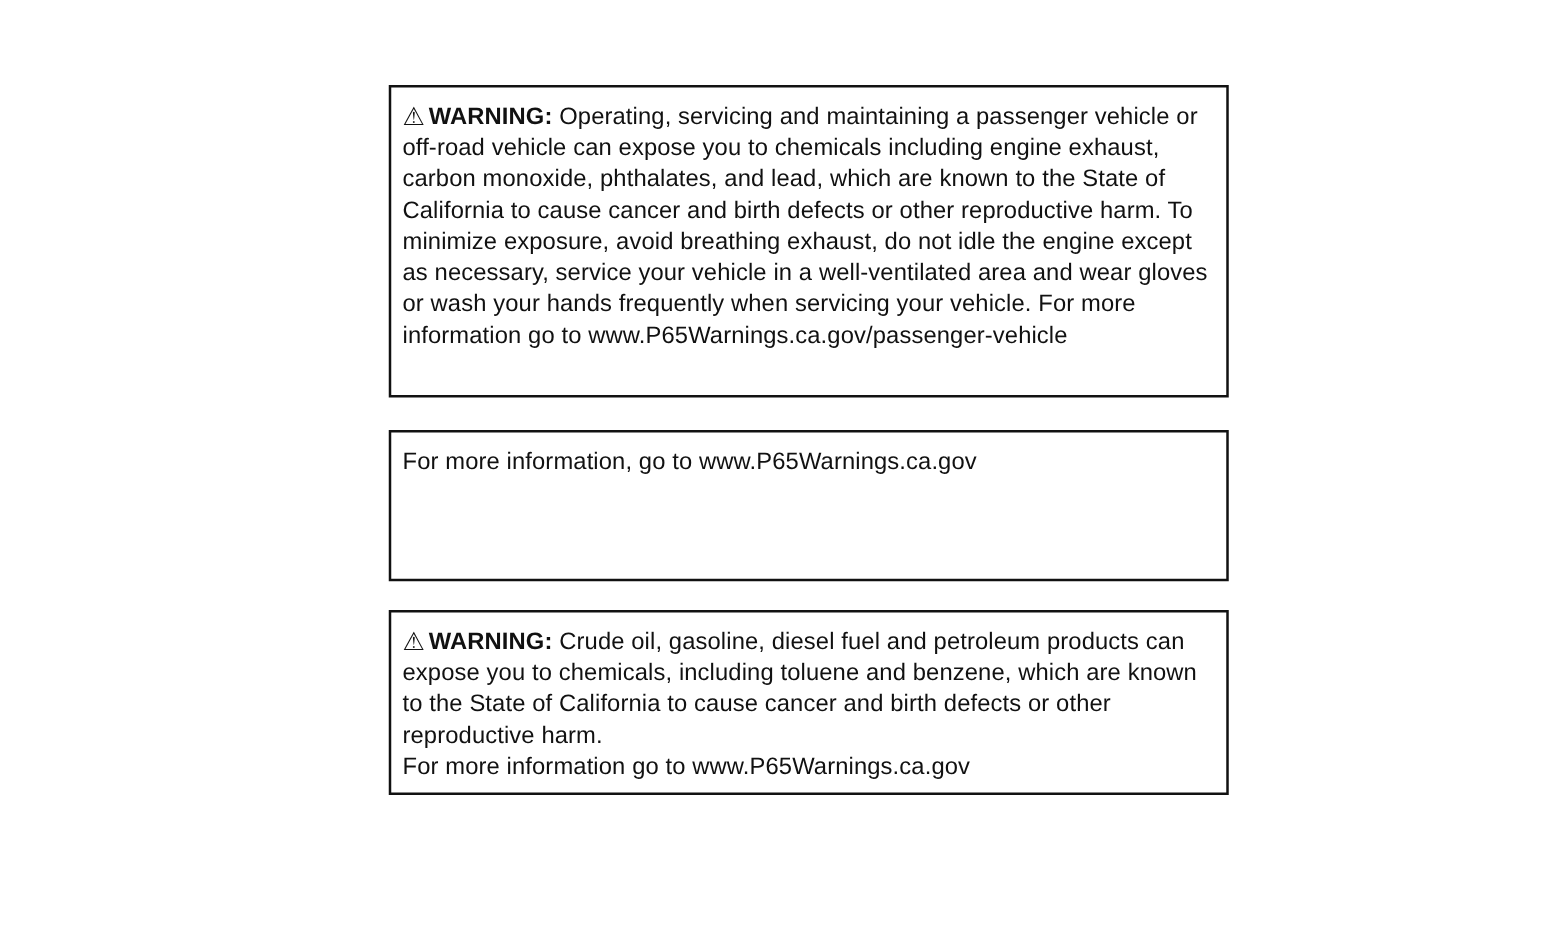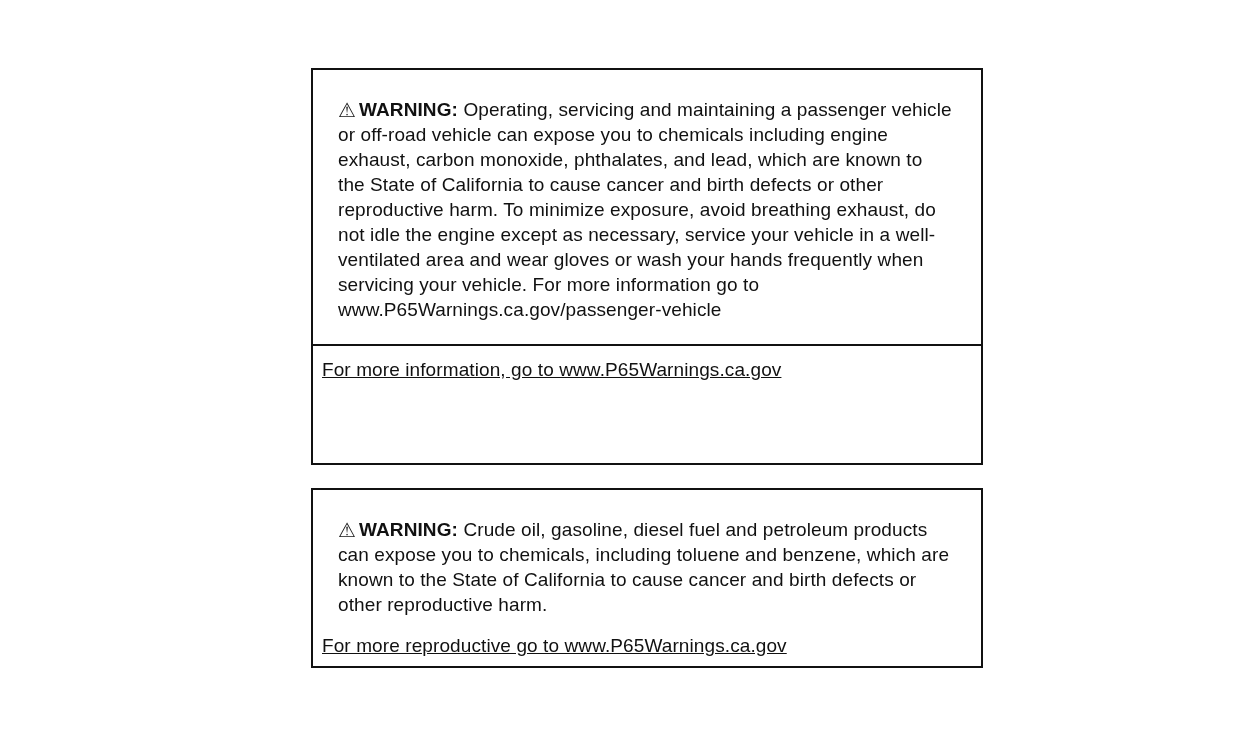--- a/index.html
+++ b/index.html
@@ -25,49 +25,48 @@
     padding: 11px 12px 8px 9px;
     font-size: 19px;
     line-height: 25px;
     letter-spacing: 0.1px;
     background: #ffffff;
   }
   #wbox-0 { top: 68px;  min-height: 250px; }
   #wbox-1 { top: 344px; min-height: 121px; }
   #wbox-2 { top: 488px; min-height: 144px; }
   .wtext {
-    margin: 16px;
+    margin: 0;
     text-align: left;
   }
   .wicon {
     font-weight: 400;
     font-size: 20px;
     margin-right: 3px;
     position: relative;
     top: 0.5px;
   }
   .wlabel {
     font-weight: 700;
   }
   .wfooter {
     margin: 0;
-    text-decoration: underline;
   }
 </style>
 </head>
 <body>
 
 <div class="canvas">
 
   <section class="warning-box" id="wbox-0">
     <p class="wtext"><span class="wicon">⚠</span><span class="wlabel">WARNING:</span> <span>Operating, servicing and maintaining a passenger vehicle or off-road vehicle can expose you to chemicals including engine exhaust, carbon monoxide, phthalates, and lead, which are known to the State of California to cause cancer and birth defects or other reproductive harm. To minimize exposure, avoid breathing exhaust, do not idle the engine except as necessary, service your vehicle in a well-ventilated area and wear gloves or wash your hands frequently when servicing your vehicle. For more information go to www.P65Warnings.ca.gov/passenger-vehicle</span></p>
   </section>
 
   <section class="warning-box" id="wbox-1">
     <div class="wfooter">For more information, go to www.P65Warnings.ca.gov</div>
   </section>
 
   <section class="warning-box" id="wbox-2">
     <p class="wtext"><span class="wicon">⚠</span><span class="wlabel">WARNING:</span> <span>Crude oil, gasoline, diesel fuel and petroleum products can expose you to chemicals, including toluene and benzene, which are known to the State of California to cause cancer and birth defects or other reproductive harm.</span></p>
-    <div class="wfooter">For more reproductive go to www.P65Warnings.ca.gov</div>
+    <div class="wfooter">For more information go to www.P65Warnings.ca.gov</div>
   </section>
 
 </div>
 
 </body></html>

